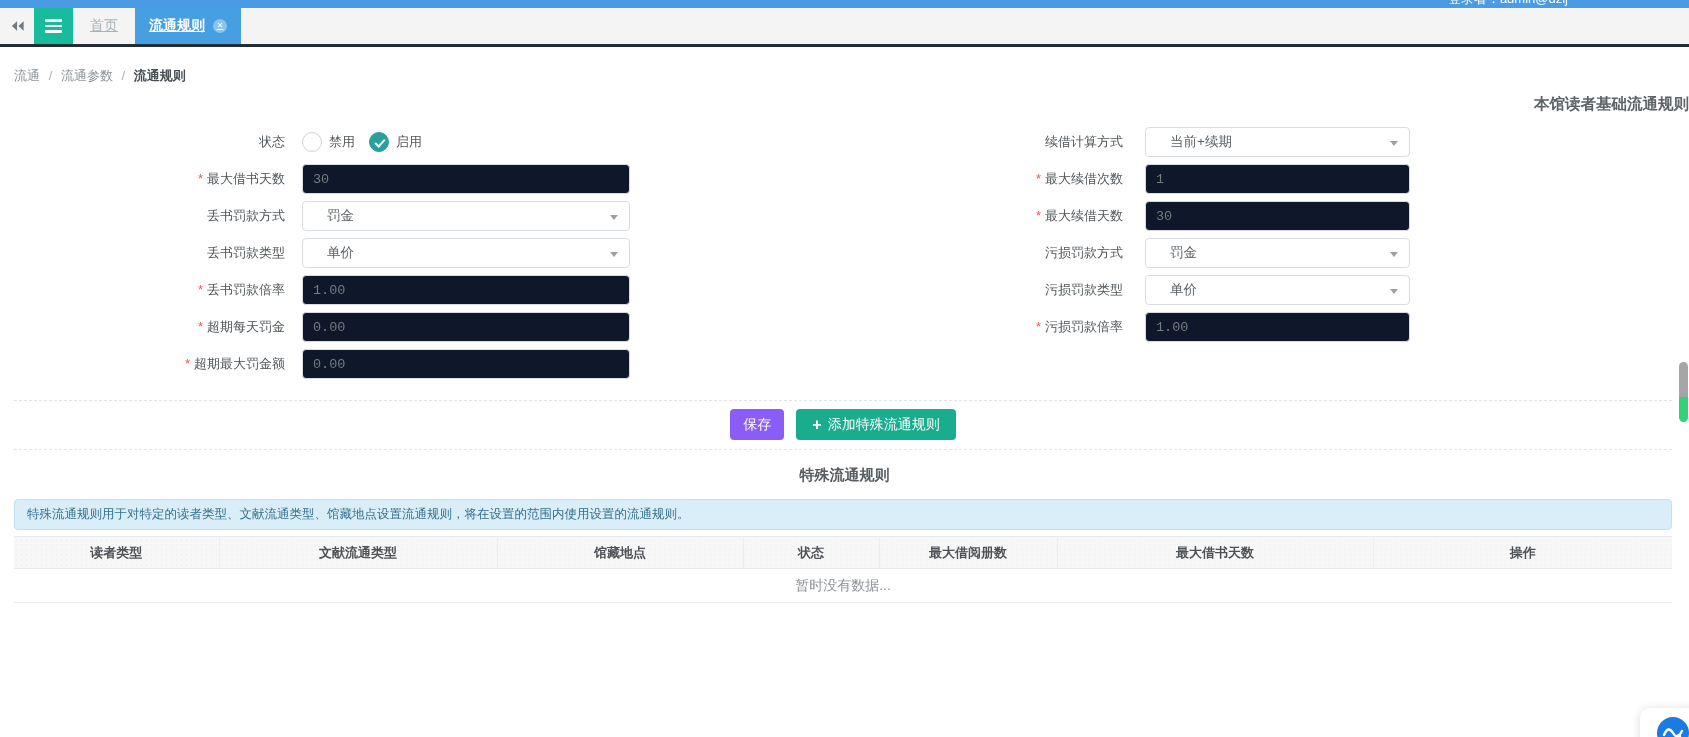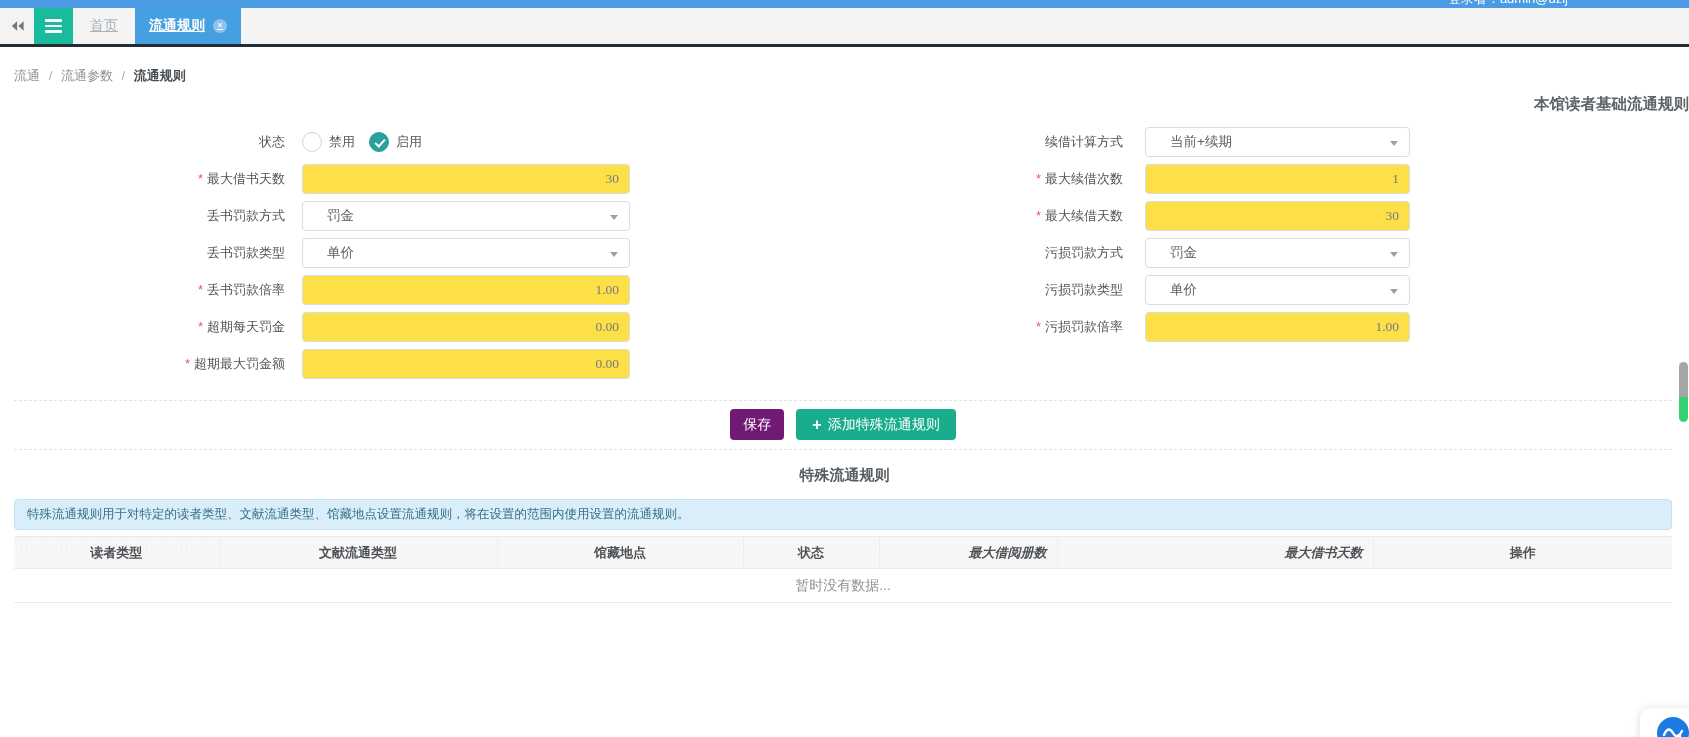--- a/index.html
+++ b/index.html
@@ -42,44 +42,44 @@
   .fcol { position:absolute; top:0; }
   .fcol.left { left:155px; }
   .fcol.right { left:993px; }
   .frow { display:flex; align-items:center; height:30px; margin-bottom:7px; }
   .flabel { display:inline-block; width:130px; text-align:right; font-size:13px; color:#4f5559; flex:none; }
   .fcol.left .flabel { margin-right:17px; }
   .fcol.right .flabel { margin-right:22px; }
   .frow.required .flabel::before { content:"*"; color:#ed5a54; margin-right:4px; font-size:13px; }
   .fcol.left .fctl { width:328px; }
   .fcol.right .fctl { width:265px; }
-  .finput { height:30px; border:1px solid #d9dde2; border-radius:4px; padding:0 10px; font-size:13.5px; color:#767b80; background:#fde047; outline:none; font-family:Liberation Serif, serif;text-align:right; }
+  .finput { height:30px; border:1px solid #d9dde2; border-radius:4px; padding:0 10px; font-size:13.5px; color:#767b80; background:#0f172a; outline:none; font-family:Liberation Mono, monospace; }
   .fselect { position:relative; height:30px; border:1px solid #d9dde2; border-radius:4px; padding:0 24px 0 24px; display:flex; align-items:center; font-size:13.5px; color:#596066; background:#fff; cursor:pointer; }
   .sel-caret { position:absolute; right:11px; top:13px; width:0; height:0; border-left:4.5px solid transparent; border-right:4.5px solid transparent; border-top:5px solid #9aa1a7; }
   .radio-group { display:flex; align-items:center; }
   .radio { display:inline-block; width:20px; height:20px; border:1px solid #cfd4d9; border-radius:50%; background:#fff; cursor:pointer; position:relative; flex:none; }
   .radio.checked { background:#2aa09d; border-color:#2aa09d; }
   .radio.checked::after { content:""; position:absolute; left:5px; top:5.5px; width:8px; height:4px; border-left:2px solid #fff; border-bottom:2px solid #fff; transform:rotate(-48deg); }
   .radio-label { font-size:13px; color:#54585c; margin:0 14px 0 7px; }
 
   
   .btn-bar { margin:13px 17px 0 14px; border-top:1px dashed #e3e3e3; border-bottom:1px dashed #e3e3e3; padding:8px 0 9px; display:flex; justify-content:center; gap:12px; }
   .btn { height:31px; border:none; border-radius:4px; color:#fff; font-size:14px; cursor:pointer; font-family:inherit; display:flex; align-items:center; }
-  .btn-save { background:#701a75; padding:12px 13px; }
+  .btn-save { background:#8b5cf6; padding:12px 13px; }
   .btn-add { background:#19ad8e; padding:0 16px; gap:6px; }
   .plus-icon { font-size:16px; font-weight:bold; line-height:1; }
 
   
   .section-title { margin-top:16px; text-align:center; font-size:15px; font-weight:bold; color:#565c61; }
   .info-bar { margin:14px 17px 0 14px; background:#d9eef8; border:1px solid #bfe3f0; border-radius:4px; padding:6px 12px; font-size:12.5px; color:#35708c; }
 
   .rules-table { margin:6px 17px 0 14px; width:1658px; border-collapse:collapse; table-layout:fixed; }
   .rules-table th { height:32px; background:#f7f7f7; background-image:radial-gradient(#e9e9e9 0.8px, transparent 0.9px); background-size:5px 5px; font-size:13px; font-weight:bold; color:#4e5256; text-align:center; padding:0 10px; border-top:1px solid #e8ebed; border-bottom:1px solid #e8ebed; border-right:1px solid #eceff1; }
   .rules-table th:last-child { border-right:none; }
-  .rules-table th.num { text-align:right;font-style:italic; }
+  .rules-table th.num { text-align:center; }
   .rules-table td.empty { height:34px; text-align:center; font-size:14px; color:#8f9499; border-bottom:1px solid #ececec; background:#fff; }
 
   
   .scroll-ind { position:absolute; right:1px; top:362px; width:9px; height:60px; border-radius:5px; overflow:hidden; cursor:pointer; }
   .scroll-ind .seg-gray { height:35px; background:#a6a6a6; }
   .scroll-ind .seg-green { height:25px; background:#35d175; }
 
   
   .fab-card { position:absolute; left:1640px; top:708px; width:70px; height:62px; background:#fff; border-radius:10px; box-shadow:0 1px 10px rgba(0,0,0,.14); cursor:pointer; }
   .fab-circle { position:absolute; left:16px; top:8px; width:34px; height:34px; }

